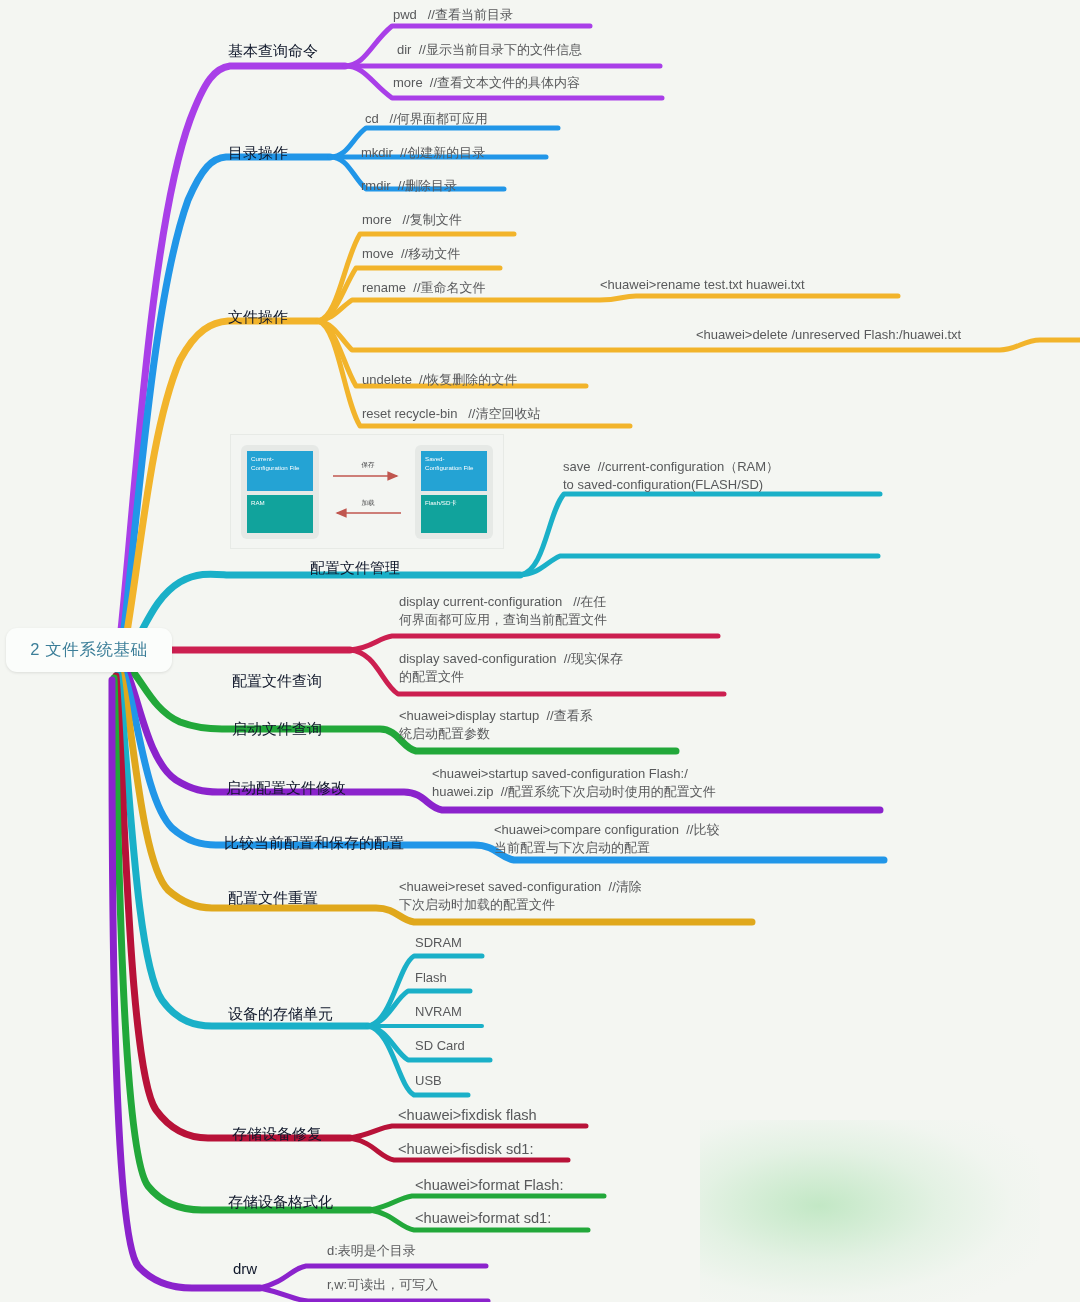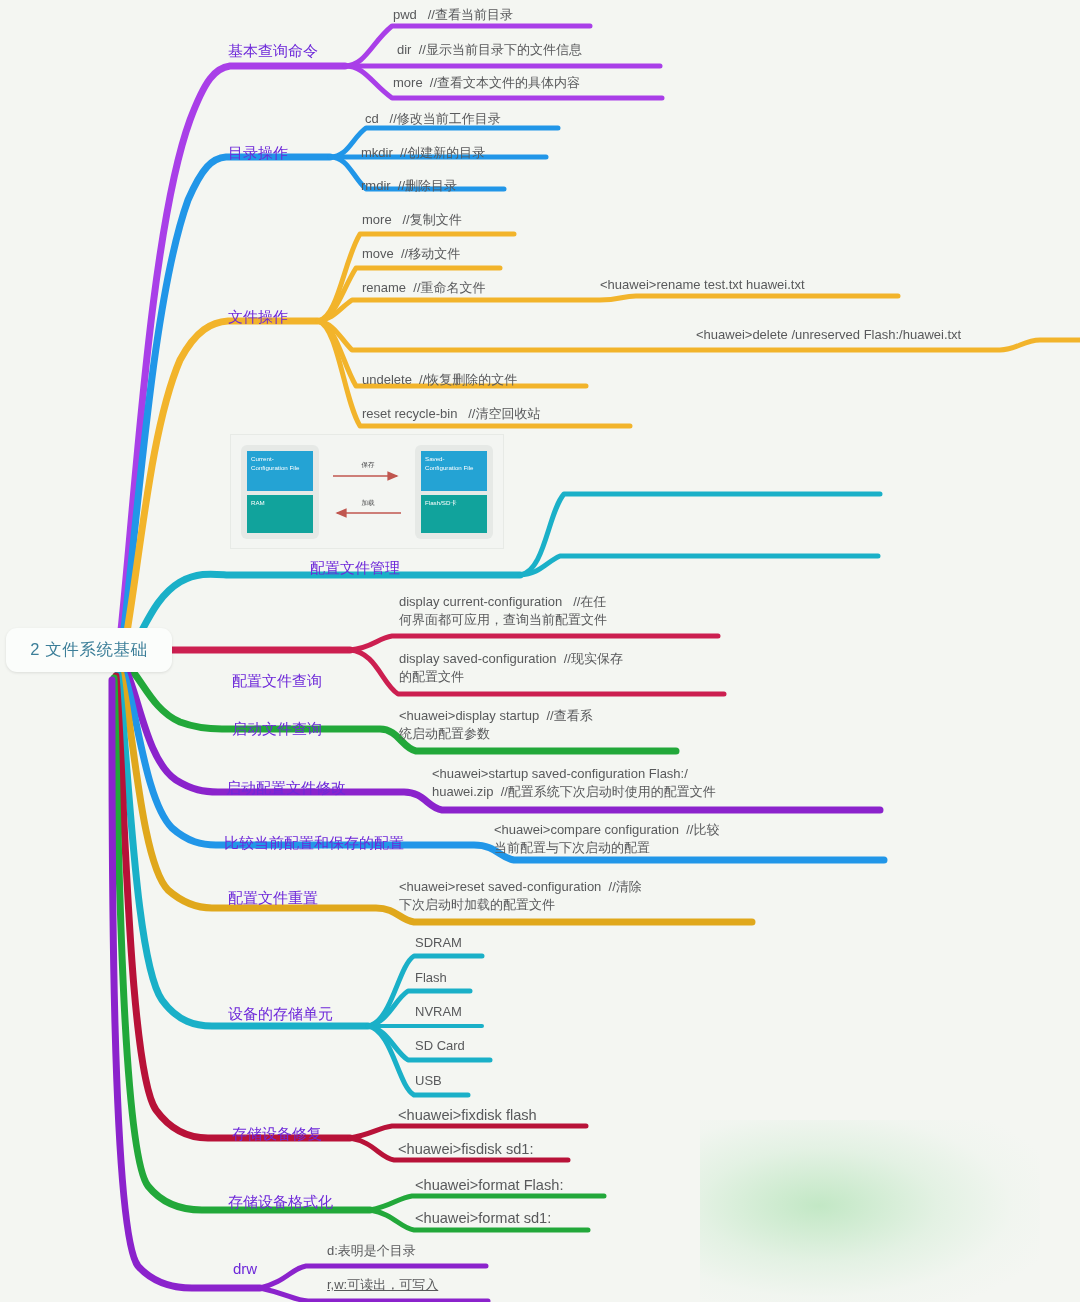--- a/index.html
+++ b/index.html
@@ -49,21 +49,21 @@
     letter-spacing: 0.6px;
     white-space: nowrap;
   }
   .node {
     position: absolute;
     color: #58595b;
     white-space: pre;
     z-index: 5;
     line-height: 1.35;
   }
-  .n-topic { font-size: 15px; color: #6d28d9; }
+  .n-topic { font-size: 15px; color: #0f172a; }
   .n-leaf  { font-size: 13px; color: #58595b; }
   .n-leaf2 { font-size: 14.6px; color: #58595b; }
 
   
   .cfg-img {
     position: absolute;
     left: 230px;
     top: 434px;
     width: 274px;
     height: 115px;
@@ -176,21 +176,21 @@
   <div class="root-node">
     <span class="root-label">2 文件系统基础</span>
   </div>
 
   <div class="node n-topic" style="left:228px; top:41px;">基本查询命令</div>
   <div class="node n-leaf" style="left:393px; top:6px;">pwd   //查看当前目录</div>
   <div class="node n-leaf" style="left:397px; top:41px;">dir  //显示当前目录下的文件信息</div>
   <div class="node n-leaf" style="left:393px; top:74px;">more  //查看文本文件的具体内容</div>
 
   <div class="node n-topic" style="left:228px; top:143px;">目录操作</div>
-  <div class="node n-leaf" style="left:365px; top:110px;">cd   //修改当前工作目录</div>
+  <div class="node n-leaf" style="left:365px; top:110px;">cd   //何界面都可应用</div>
   <div class="node n-leaf" style="left:361px; top:144px;">mkdir  //创建新的目录</div>
   <div class="node n-leaf" style="left:361px; top:177px;text-align:center;">rmdir  //删除目录</div>
 
   <div class="node n-topic" style="left:228px; top:307px;">文件操作</div>
   <div class="node n-leaf" style="left:362px; top:211px;">more   //复制文件</div>
   <div class="node n-leaf" style="left:362px; top:245px;">move  //移动文件</div>
   <div class="node n-leaf" style="left:362px; top:279px;">rename  //重命名文件</div>
   <div class="node n-leaf" style="left:600px; top:276px;">&lt;huawei&gt;rename test.txt huawei.txt</div>
   <div class="node n-leaf" style="left:696px; top:326px;">&lt;huawei&gt;delete /unreserved Flash:/huawei.txt</div>
   <div class="node n-leaf" style="left:362px; top:371px;">undelete  //恢复删除的文件</div>
@@ -220,20 +220,22 @@
               <path d="M0,0 L7,3 L0,6 z" fill="#c0564f"></path>
             </marker>
           </defs>
           <line x1="6" y1="23" x2="70" y2="23" stroke="#c0564f" stroke-width="1.6" marker-end="url(#arrR)"></line>
           <line x1="74" y1="60" x2="10" y2="60" stroke="#c0564f" stroke-width="1.6" marker-end="url(#arrL)"></line>
         </svg>
       </div>
     </div>
   </div>
   <div class="node n-topic" style="left:310px; top:558px;">配置文件管理</div>
+  <div class="node n-leaf" style="left:563px; top:458px;">save  //current-configuration（RAM）
+to saved-configuration(FLASH/SD)</div>
 
   <div class="node n-topic" style="left:232px; top:632px;margin-top:39px;">配置文件查询</div>
   <div class="node n-leaf" style="left:399px; top:593px;">display current-configuration   //在任
 何界面都可应用，查询当前配置文件</div>
   <div class="node n-leaf" style="left:399px; top:650px;">display saved-configuration  //现实保存
 的配置文件</div>
 
   <div class="node n-topic" style="left:232px; top:719px;">启动文件查询</div>
   <div class="node n-leaf" style="left:399px; top:707px;">&lt;huawei&gt;display startup  //查看系
 统启动配置参数</div>
@@ -260,15 +262,15 @@
   <div class="node n-topic" style="left:232px; top:1124px;">存储设备修复</div>
   <div class="node n-leaf2" style="left:398px; top:1106px;">&lt;huawei&gt;fixdisk flash</div>
   <div class="node n-leaf2" style="left:398px; top:1140px;">&lt;huawei&gt;fisdisk sd1:</div>
 
   <div class="node n-topic" style="left:228px; top:1192px;">存储设备格式化</div>
   <div class="node n-leaf2" style="left:415px; top:1176px;">&lt;huawei&gt;format Flash:</div>
   <div class="node n-leaf2" style="left:415px; top:1209px;">&lt;huawei&gt;format sd1:</div>
 
   <div class="node n-topic" style="left:233px; top:1259px;">drw</div>
   <div class="node n-leaf" style="left:327px; top:1242px;">d:表明是个目录</div>
-  <div class="node n-leaf" style="left:327px; top:1276px;text-decoration:underline;">r,w:可读出，可写入</div>
+  <div class="node n-leaf" style="left:327px; top:1276px;">r,w:可读出，可写入</div>
 
 </div>
 
 </body></html>

